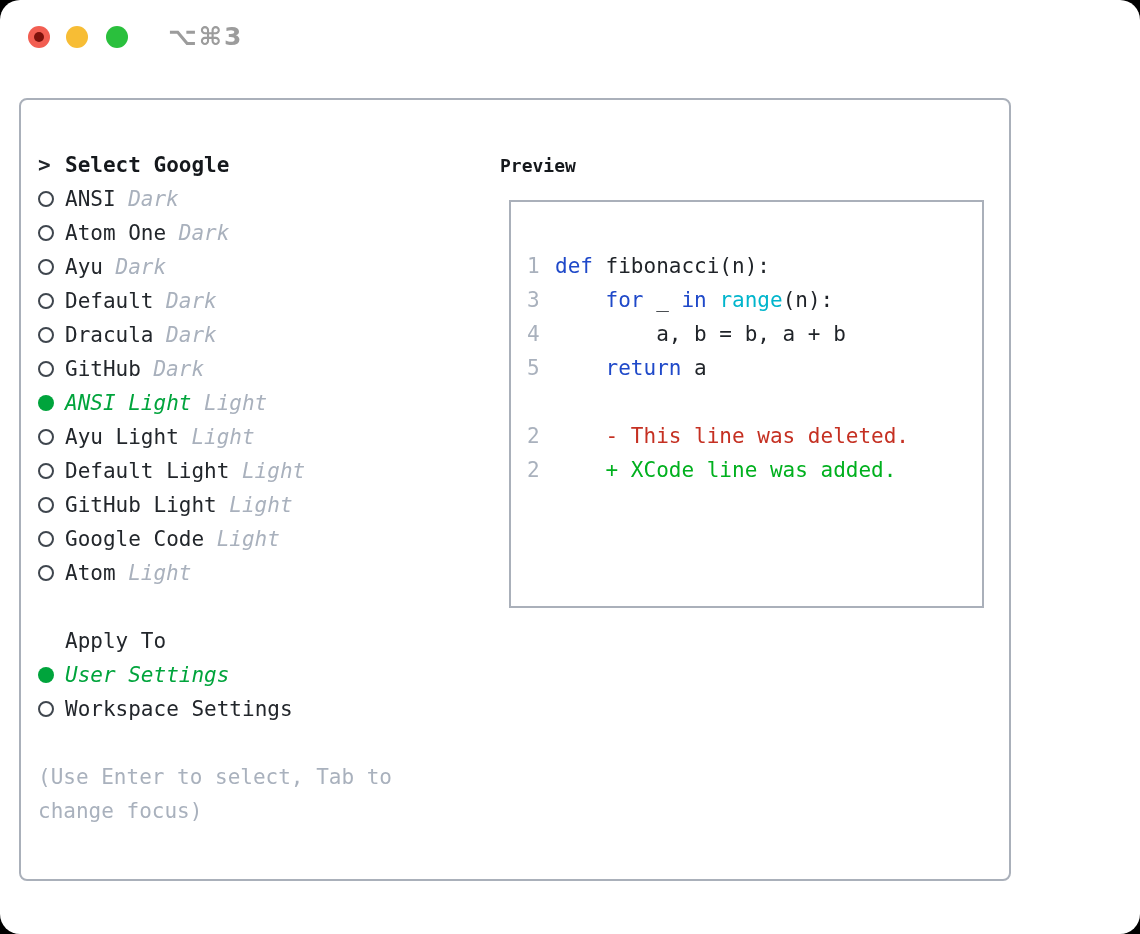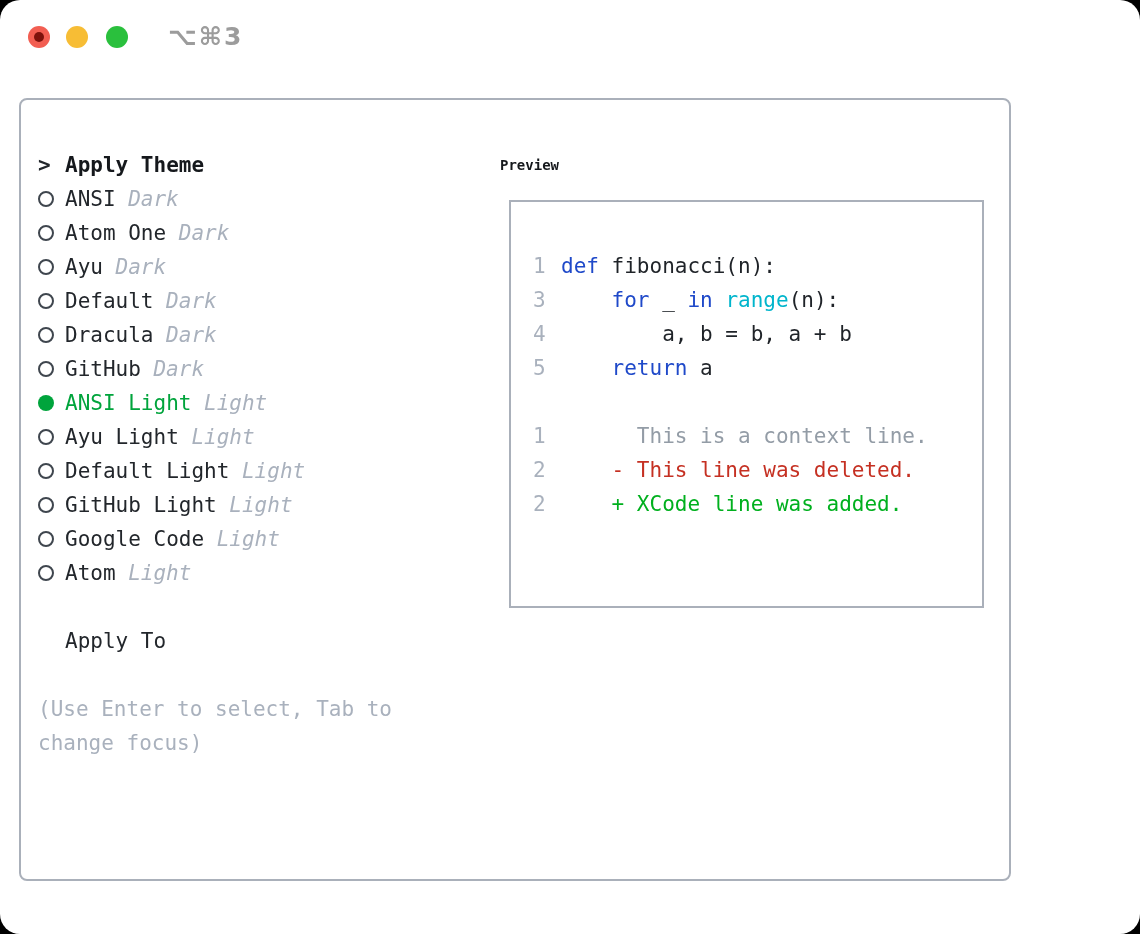--- a/index.html
+++ b/index.html
@@ -27,32 +27,32 @@
     border:2px solid var(--border-gray, #aab0ba); border-radius:8px;
   }
   .left-pane { position:absolute; left:17px; top:48px; width:440px; font-size:21px; }
   .row { height:34px; display:flex; align-items:center; white-space:pre; }
   .marker { width:27px; flex:0 0 27px; display:flex; align-items:center; }
   .chevron { font-weight:bold; color:var(--text-dark, #22262b); }
   .h-label { font-weight:bold; color:#15181c; }
   .radio { width:12px; height:12px; border:2px solid #3f464e; border-radius:50%; box-sizing:content-box; }
   .radio.on { width:16px; height:16px; border:none; background:var(--accent-green, #00a43c); }
   .item-name { color:var(--text-dark, #22262b); }
-  .item-name.sel { color:var(--accent-green, #00a43c); }
+  .item-name.sel { color:var(--accent-green, #00a43c);font-style:italic; }
   .item-tag { color:var(--muted-gray, #a9b1bd); margin-left:12.6px;font-style:italic; }
   .apply-label { color:var(--text-dark, #22262b); }
   .help-line { height:34px; line-height:34px; color:var(--muted-gray, #a9b1bd); white-space:pre; }
   
-  .preview-title-row { position:absolute; left:479px; top:48px; height:34px; display:flex; align-items:center; font-size:14px; }
+  .preview-title-row { position:absolute; left:479px; top:48px; height:34px; display:flex; align-items:center; font-size:18px; }
   .preview-box {
     position:absolute; left:488px; top:100px; width:475px; height:408px;
     border:2px solid var(--border-gray, #aab0ba); box-sizing:border-box;
     padding:47px 0 0 16px; font-size:21px;
   }
-  .cline { height:34px; line-height:34px; white-space:pre;margin-left:6px; }
+  .cline { height:34px; line-height:34px; white-space:pre; }
   .lnum { display:inline-block; width:28px; color:var(--muted-gray, #a9b1bd); }
   .diff-block { margin-top:34px; }
   .c-fg  { color:#1f2328; }
   .c-kw  { color:var(--keyword-blue, #1f49c9); }
   .c-fn  { color:var(--function-cyan, #00b5cc);text-align:center; }
   .c-num { color:var(--number-green, #00ac1f); }
   .c-ctx { color:var(--diff-context-gray, #939ca6); }
   .c-del { color:var(--diff-red, #c53022); }
   .c-add { color:var(--diff-green, #00b01e); }
 </style>
@@ -68,21 +68,21 @@
     <span class="dot min"></span>
     <span class="dot max"></span>
     <span class="window-title">⌥⌘3</span>
   </div>
 
   <div class="main-box">
 
     <div class="left-pane">
       <div class="row">
         <span class="marker chevron">&gt;</span>
-        <span class="h-label">Apply Theme</span>
+        <span class="h-label">Select Google</span>
       </div>
 
       <div id="theme-list">
           <div class="row"><span class="marker"><span class="radio"></span></span><span class="item-name">ANSI</span><span class="item-tag">Dark</span></div>
           <div class="row"><span class="marker"><span class="radio"></span></span><span class="item-name">Atom One</span><span class="item-tag">Dark</span></div>
           <div class="row"><span class="marker"><span class="radio"></span></span><span class="item-name">Ayu</span><span class="item-tag">Dark</span></div>
           <div class="row"><span class="marker"><span class="radio"></span></span><span class="item-name">Default</span><span class="item-tag">Dark</span></div>
           <div class="row"><span class="marker"><span class="radio"></span></span><span class="item-name">Dracula</span><span class="item-tag">Dark</span></div>
           <div class="row"><span class="marker"><span class="radio"></span></span><span class="item-name">GitHub</span><span class="item-tag">Dark</span></div>
           <div class="row"><span class="marker"><span class="radio on"></span></span><span class="item-name sel">ANSI Light</span><span class="item-tag">Light</span></div>
@@ -94,20 +94,22 @@
         </div>
 
       <div class="row"></div>
 
       <div class="row">
         <span class="marker"></span>
         <span class="apply-label">Apply To</span>
       </div>
 
       <div id="apply-list">
+          <div class="row"><span class="marker"><span class="radio on"></span></span><span class="item-name sel">User Settings</span></div>
+          <div class="row"><span class="marker"><span class="radio"></span></span><span class="item-name">Workspace Settings</span></div>
         </div>
 
       <div class="row"></div>
 
       <div id="help-block">
           <div class="help-line">(Use Enter to select, Tab to</div>
           <div class="help-line">change focus)</div>
         </div>
     </div>
 
@@ -116,20 +118,19 @@
     </div>
 
     <div class="preview-box">
       <div id="code-lines">
           <div class="cline"><span class="lnum">1</span><span class="c-kw">def</span><span class="c-fg"> fibonacci(n):</span></div>
           <div class="cline"><span class="lnum">3</span><span class="c-fg">    </span><span class="c-kw">for</span><span class="c-fg"> _ </span><span class="c-kw">in</span><span class="c-fg"> </span><span class="c-fn">range</span><span class="c-fg">(n):</span></div>
           <div class="cline"><span class="lnum">4</span><span class="c-fg">        a, b = b, a + b</span></div>
           <div class="cline"><span class="lnum">5</span><span class="c-fg">    </span><span class="c-kw">return</span><span class="c-fg"> a</span></div>
         </div>
       <div id="diff-lines" class="diff-block">
-          <div class="cline"><span class="lnum">1</span><span class="c-ctx">      This is a context line.</span></div>
           <div class="cline"><span class="lnum">2</span><span class="c-del">    - This line was deleted.</span></div>
           <div class="cline"><span class="lnum">2</span><span class="c-add">    + XCode line was added.</span></div>
         </div>
     </div>
 
   </div>
 </div>
 
 </body></html>

